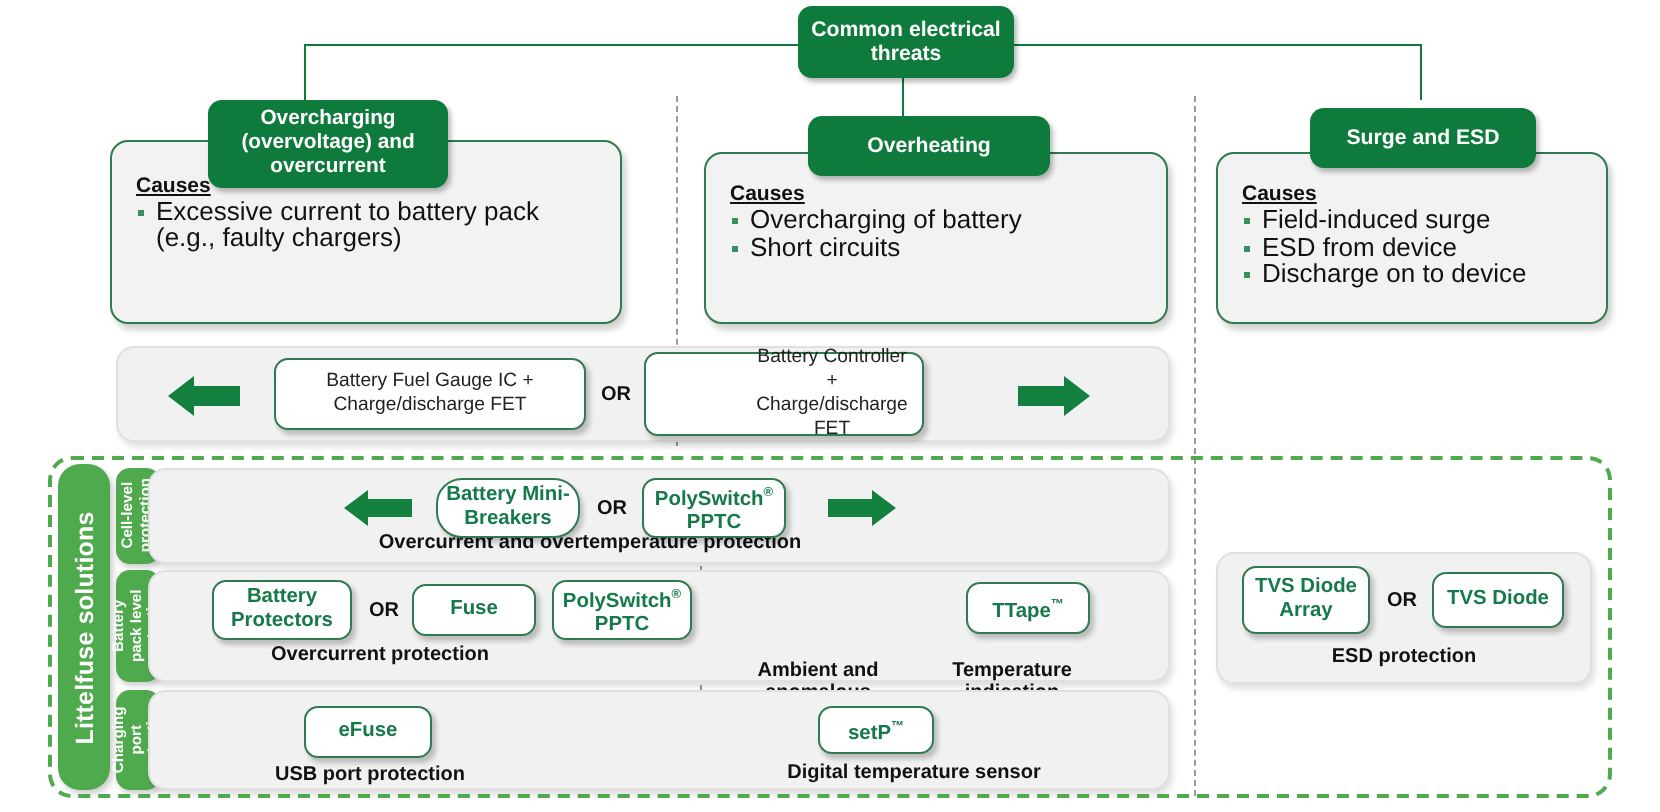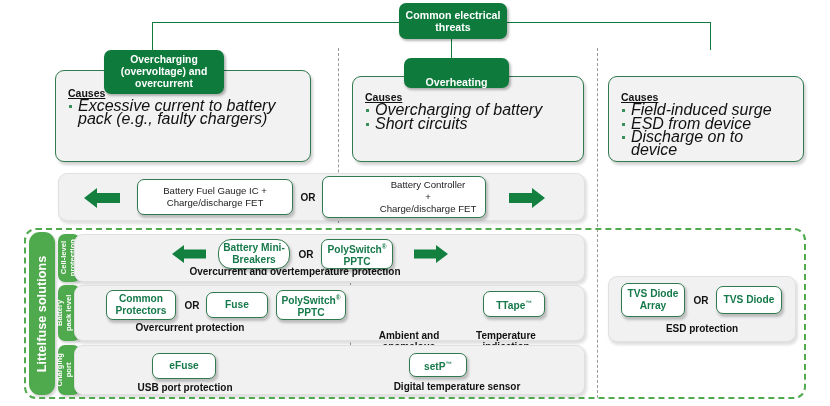--- a/index.html
+++ b/index.html
@@ -19,23 +19,22 @@
   .causebox{
     background:#f2f2f2;border:1px solid #2f7a4e;border-radius:9px;
     box-shadow:2px 3px 3px rgba(0,0,0,.18);
     z-index:2;
   }
   .causebox .ctitle{
     font-weight:bold;color:#111;text-decoration:underline;font-size:10.5px;
   }
   .causebox ul{margin:1px 0 0 0;padding:0;list-style:none;}
   .causebox li{
-    position:relative;padding-left:10px;color:#111;font-size:16px;line-height:12.6px;
+    position:relative;padding-left:10px;color:#111;font-size:13px;line-height:12.6px;
     margin-top:1px;
-    font-style:italic;
   }
   .causebox li:before{
     content:"";position:absolute;left:1px;top:5px;width:3px;height:3px;background:#3a8f5c;
   }
 
   
   .strip{
     background:#f1f1f1;border:1px solid #e0e0e0;border-radius:9px;
     box-shadow:1.5px 2.5px 3px rgba(0,0,0,.13);
   }
@@ -117,50 +116,53 @@
 overcurrent</span>
   </div>
 
   <div class="abs causebox" style="left:352px;top:76px;width:232px;height:86px;padding:14px 10px 8px 12px;">
     <div class="ctitle">Causes</div>
     <ul>
       <li>Overcharging of battery</li>
       <li>Short circuits</li>
     </ul>
   </div>
-  <div class="abs darkbox" style="left:404px;top:58px;width:105px;height:30px;font-size:10.6px;align-items:flex-end;">
+  <div class="abs darkbox" style="left:404px;top:58px;width:121px;height:30px;font-size:10.6px;">
     <span>Overheating</span>
   </div>
 
   <div class="abs causebox" style="left:608px;top:76px;width:196px;height:86px;padding:14px 10px 8px 12px;">
     <div class="ctitle">Causes</div>
     <ul>
       <li>Field-induced surge</li>
       <li>ESD from device</li>
       <li>Discharge on to device</li>
     </ul>
   </div>
+  <div class="abs darkbox" style="left:655px;top:54px;width:113px;height:30px;font-size:10.6px;">
+    <span>Surge and ESD</span>
+  </div>
 
   <div class="abs strip" style="left:58px;top:173px;width:527px;height:48px;"></div>
 
   <svg class="abs arrow" style="left:84px;top:188px;" width="36" height="20" viewBox="0 0 36 20">
     <path d="M0 10 L13 0 L13 5 L36 5 L36 15 L13 15 L13 20 Z" fill="#13803F"></path>
   </svg>
   <svg class="abs arrow" style="left:509px;top:188px;" width="36" height="20" viewBox="0 0 36 20">
     <path d="M36 10 L23 0 L23 5 L0 5 L0 15 L23 15 L23 20 Z" fill="#13803F"></path>
   </svg>
 
   <div class="abs pill" style="left:137px;top:179px;width:156px;height:36px;white-space:pre-line;color:#222;font-weight:normal;font-size:9.6px;">
     <span>Battery Fuel Gauge IC +
 Charge/discharge FET</span>
   </div>
   <div class="abs ortxt" style="left:296px;top:190px;width:24px;height:14px;">
     <span>OR</span>
   </div>
-  <div class="abs pill" style="left:322px;top:176px;width:164px;height:42px;white-space:pre-line;color:#222;font-weight:normal;font-size:9.6px;line-height:12px;padding-left:48px;">
+  <div class="abs pill" style="left:322px;top:176px;width:140px;height:42px;white-space:pre-line;color:#222;font-weight:normal;font-size:9.6px;line-height:12px;padding-left:48px;">
     <span>Battery Controller
 +
 Charge/discharge FET</span>
   </div>
 
   <div class="abs master-tab" style="left:29px;top:232px;width:26px;height:163px;">
     <span>Littelfuse solutions</span>
   </div>
 
   <div class="abs row-tab" style="left:58px;top:234px;width:22px;height:48px;">
@@ -191,21 +193,21 @@
   </div>
 
   <div class="abs row-tab" style="left:58px;top:285px;width:22px;height:56px;">
     <span>Battery
 pack level
 protection</span>
   </div>
   <div class="abs strip" style="left:74px;top:285px;width:511px;height:56px;"></div>
 
   <div class="abs pill" style="left:106px;top:290px;width:70px;height:30px;white-space:pre-line;">
-    <span>Common
+    <span>Battery
 Protectors</span>
   </div>
   <div class="abs ortxt" style="left:180px;top:298px;width:24px;height:14px;">
     <span>OR</span>
   </div>
   <div class="abs pill" style="left:206px;top:292px;width:62px;height:26px;">
     <span>Fuse</span>
   </div>
   <div class="abs pill" style="left:276px;top:290px;width:70px;height:30px;flex-direction:column;">
     <span><span>PolySwitch</span><sup>®</sup></span>

